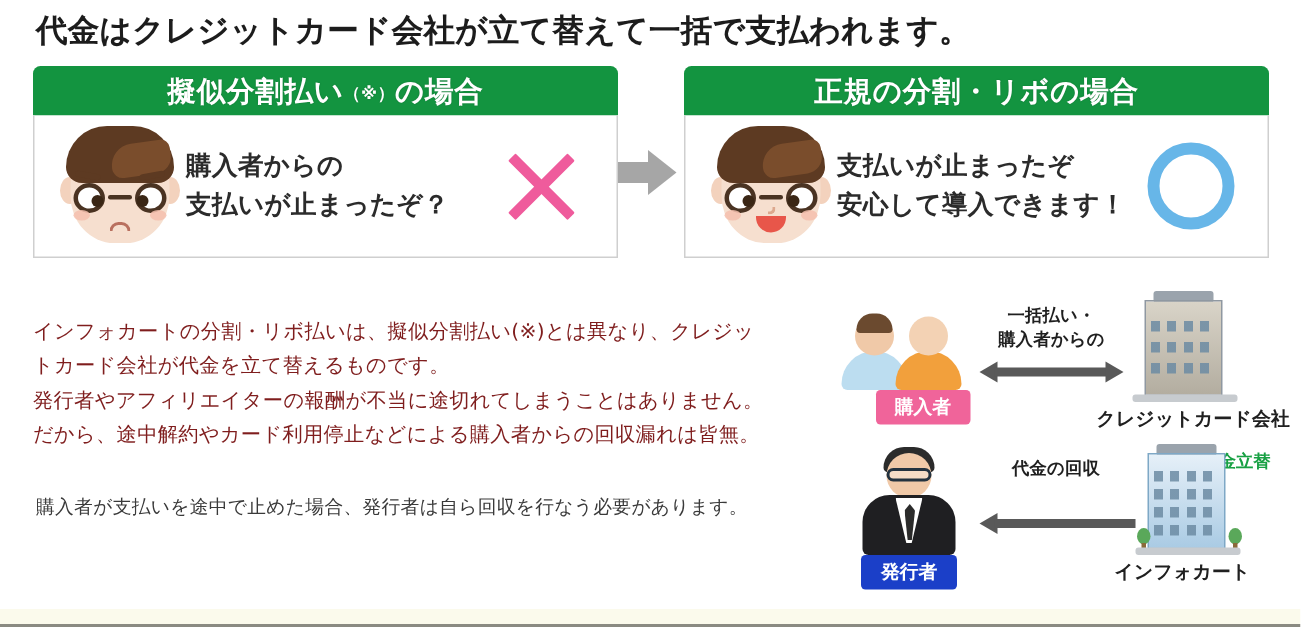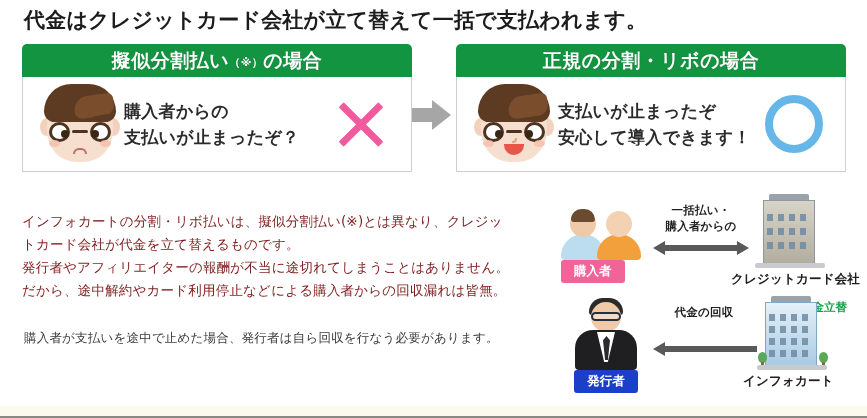--- a/index.html
+++ b/index.html
@@ -396,21 +396,21 @@
       <div class="couple">
         <div class="person man">
           <div class="p-head"></div>
           <div class="p-body"></div>
         </div>
         <div class="person woman">
           <div class="p-head"></div>
           <div class="p-body"></div>
         </div>
       </div>
-      <div style="width:86px; text-align:left;">
+      <div style="width:86px; text-align:right;">
         <span class="badge buyer">購入者</span>
       </div>
     </div>
 
     <div class="arrow-label" style="left:98px; top:6px; width:96px;">
       <div>一括払い・</div>
       <div>購入者からの</div>
     </div>
     <div class="h-arrow" style="left:98px; top:45px; width:96px;">
       <div class="tri left"></div>

